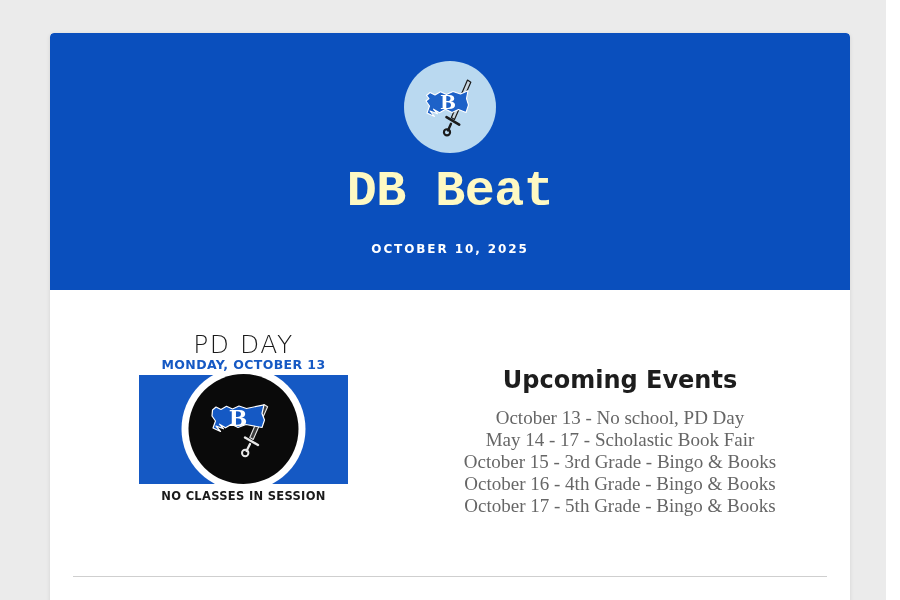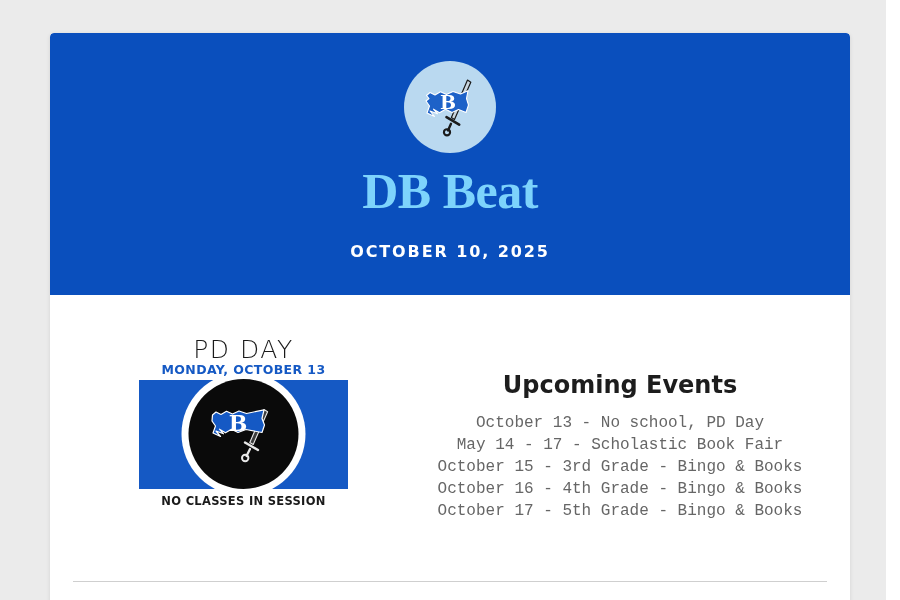--- a/index.html
+++ b/index.html
@@ -59,32 +59,32 @@
   }
 
   .brand-logo {
     width: 92px;
     height: 92px;
     margin: 0 auto 12px auto;
     display: block;
   }
 
   .newsletter-title {
-    color: #7dd3fc;
+    color: #fef9c3;
     font-size: 50px;
     font-weight: bold;
     line-height: 1.06;
     letter-spacing: -0.5px;
-    font-family: Liberation Serif, serif;
+    font-family: Liberation Mono, monospace;
     text-align: center;
   }
 
   .newsletter-date {
     color: #ffffff;
-    font-size: 16px;
+    font-size: 12px;
     font-weight: bold;
     letter-spacing: 1.9px;
     margin-top: 24px;
     font-family: "DejaVu Sans", "Liberation Sans", sans-serif;
   }
 
   
   .card-body {
     background: #ffffff;
     padding: 18px 23px 0 23px;
@@ -126,24 +126,24 @@
     color: #1d1d1d;
     margin-bottom: 13px;
     font-family: "DejaVu Sans", "Liberation Sans", sans-serif;
   }
 
   .events-list {
     list-style: none;
   }
 
   .event-item {
-    font-size: 16px;
+    font-size: 19px;
     color: #666666;
     line-height: 22px;
-    font-family: Liberation Mono, monospace;
+    font-family: Liberation Serif, serif;
     white-space: nowrap;
   }
 
   
   .section-divider {
     height: 1px;
     background: #cfcfcf;
     margin: 59px 0 0 0;
     border: 0;
   }

